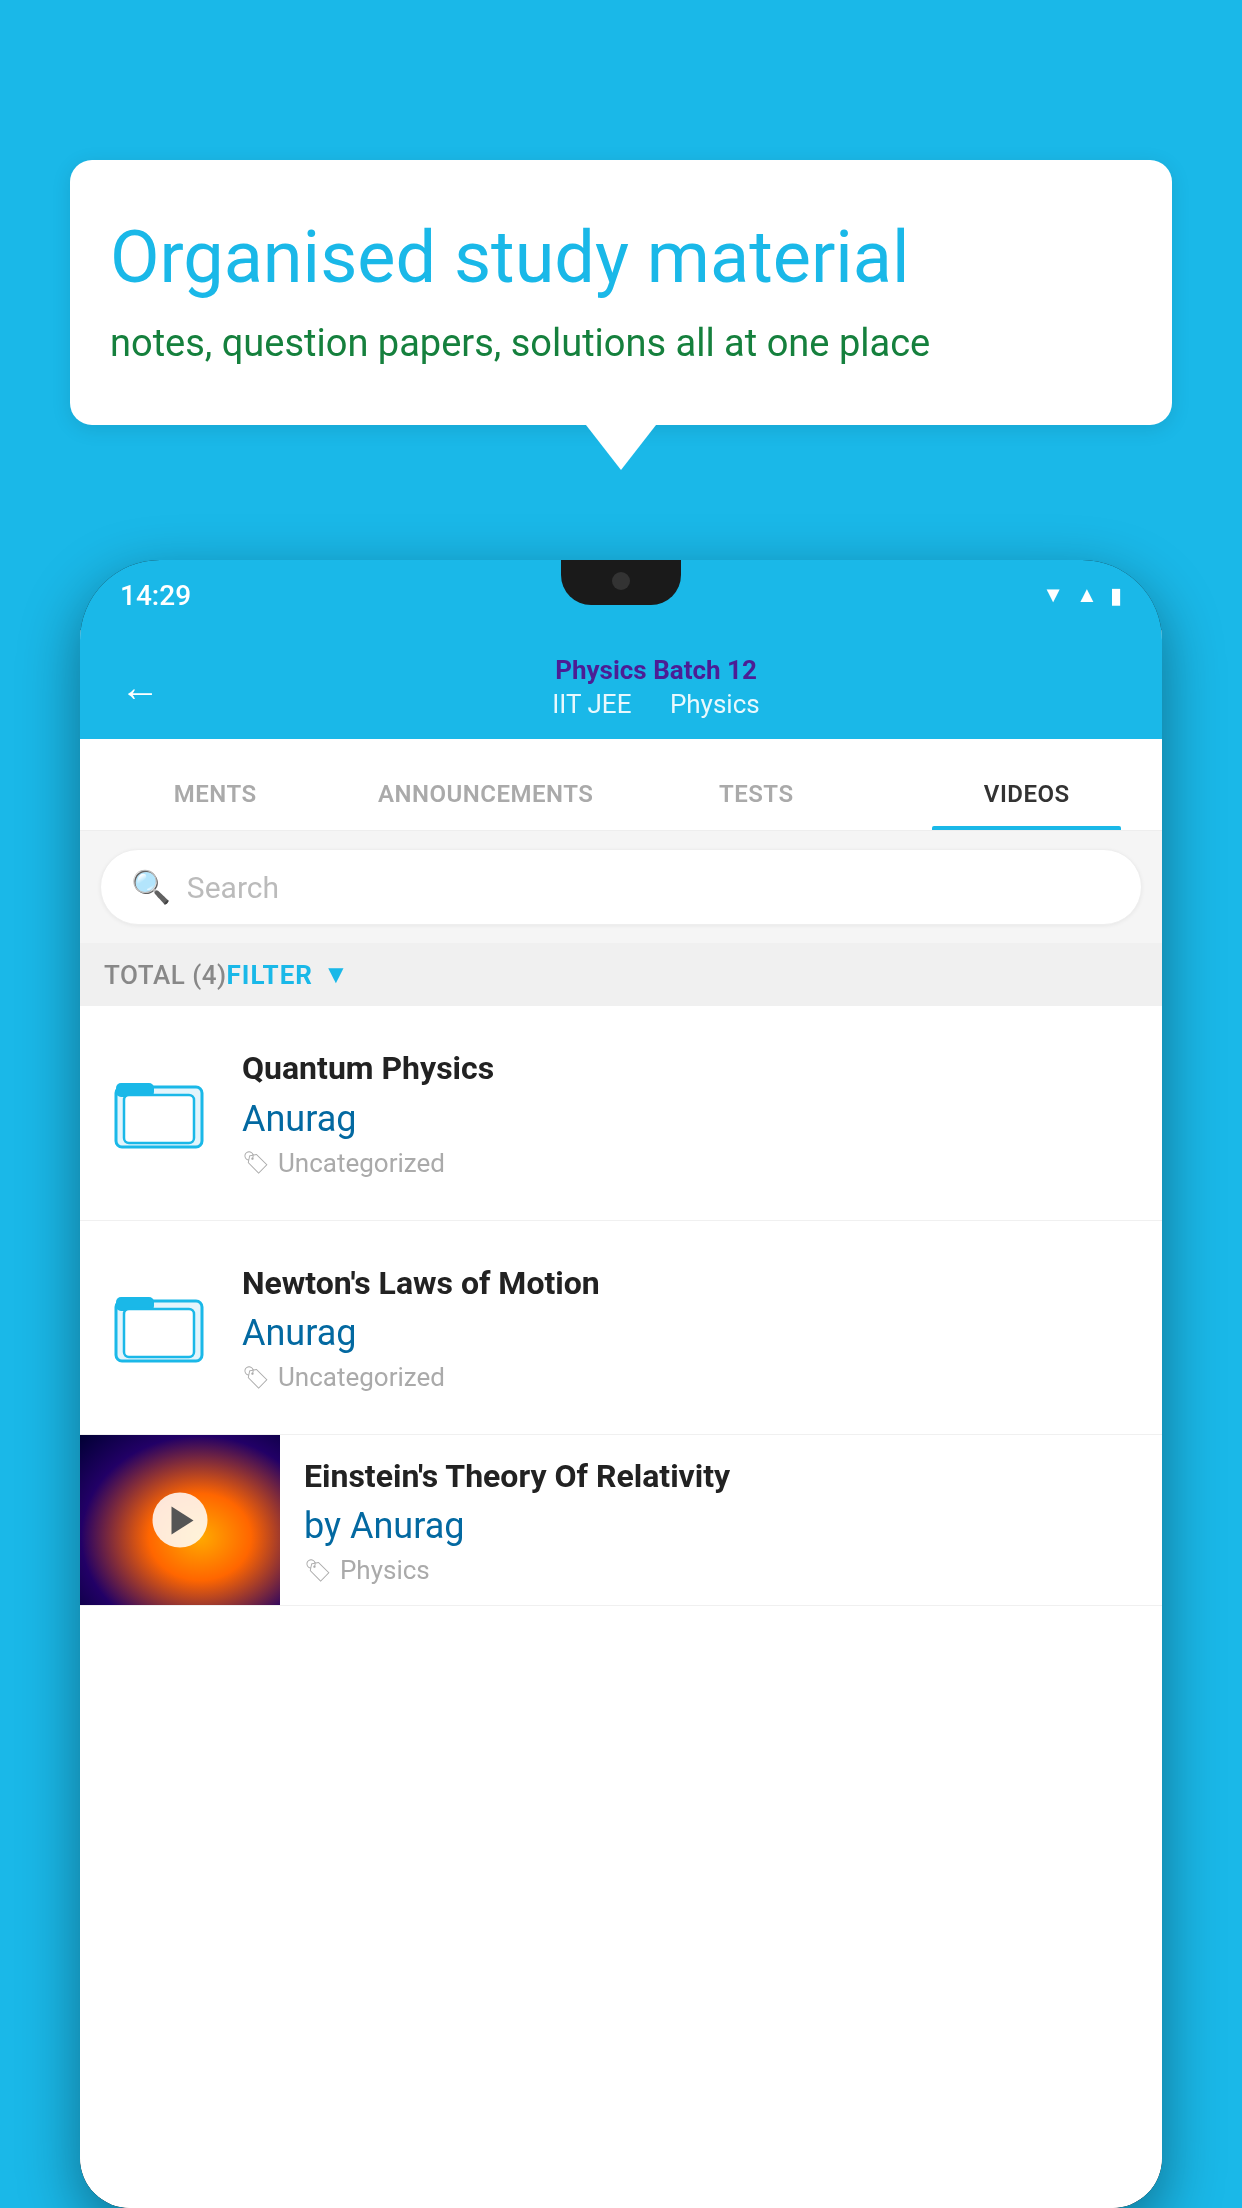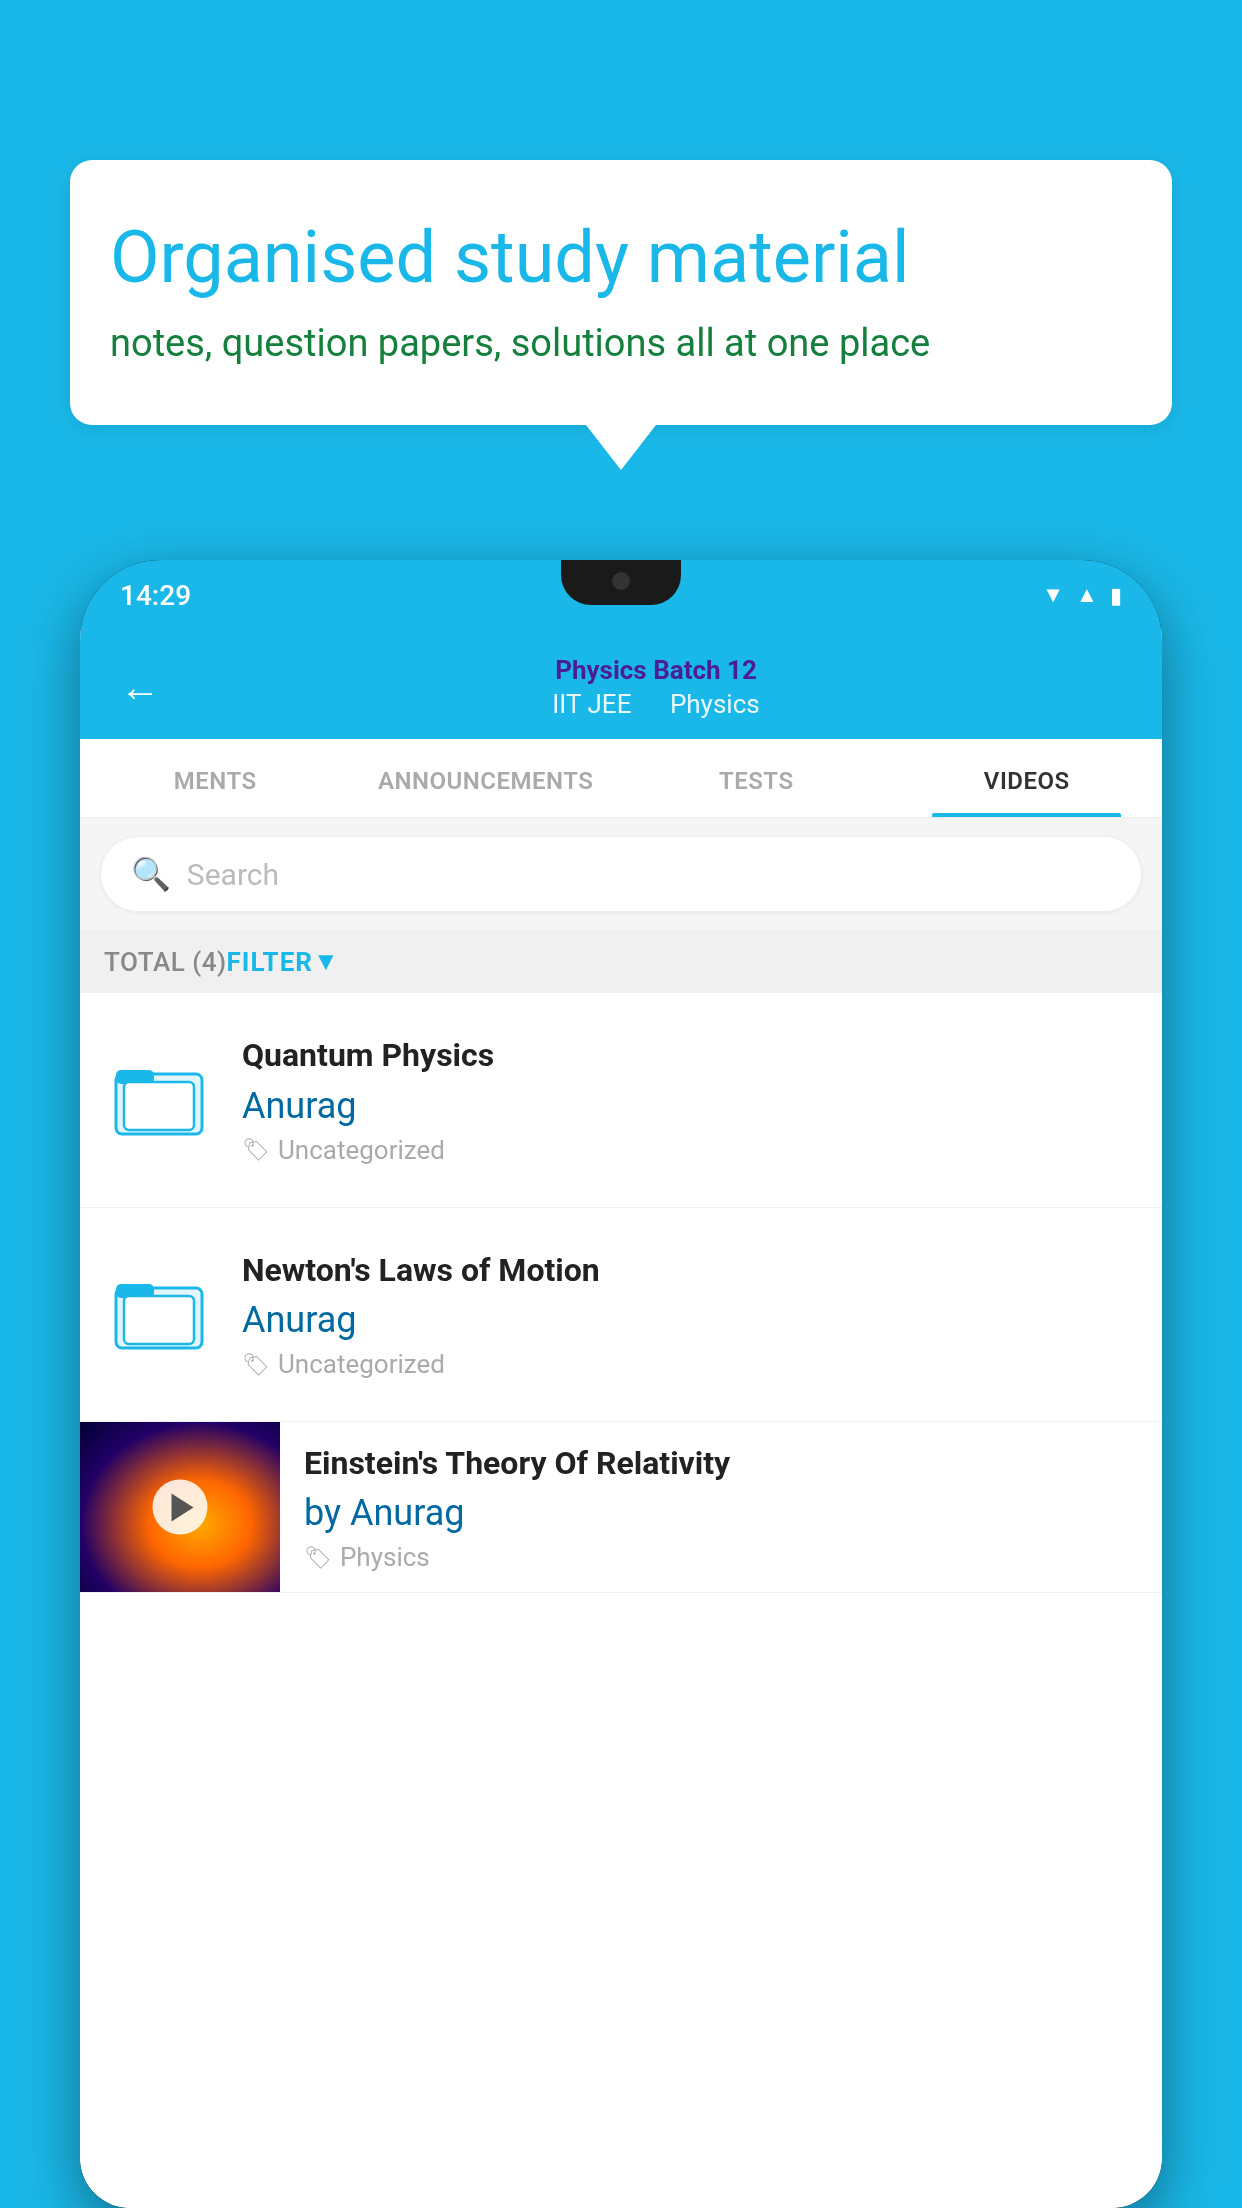--- a/index.html
+++ b/index.html
@@ -146,21 +146,21 @@
     
     .tabs-bar {
       background: white;
       display: flex;
       border-bottom: 1px solid #eee;
       flex-shrink: 0;
     }
     .tab-item {
       flex: 1;
       text-align: center;
-      padding: 28px 8px 22px;
+      padding: 41px 8px 22px;
       font-size: 24px;
       font-weight: 600;
       color: #aaa;
       letter-spacing: 0.5px;
       position: relative;
       cursor: pointer;
     }
     .tab-item.active {
       color: #333;
     }
@@ -210,20 +210,21 @@
     }
     .total-count {
       font-size: 26px;
       color: #888;
       font-weight: 500;
       letter-spacing: 0.5px;
     }
     .filter-btn {
       display: flex;
       align-items: center;
+      gap: 10px;
       color: #1ab8e8;
       font-size: 26px;
       font-weight: 700;
       letter-spacing: 1px;
       cursor: pointer;
     }
     .filter-icon {
       font-size: 26px;
     }
 

